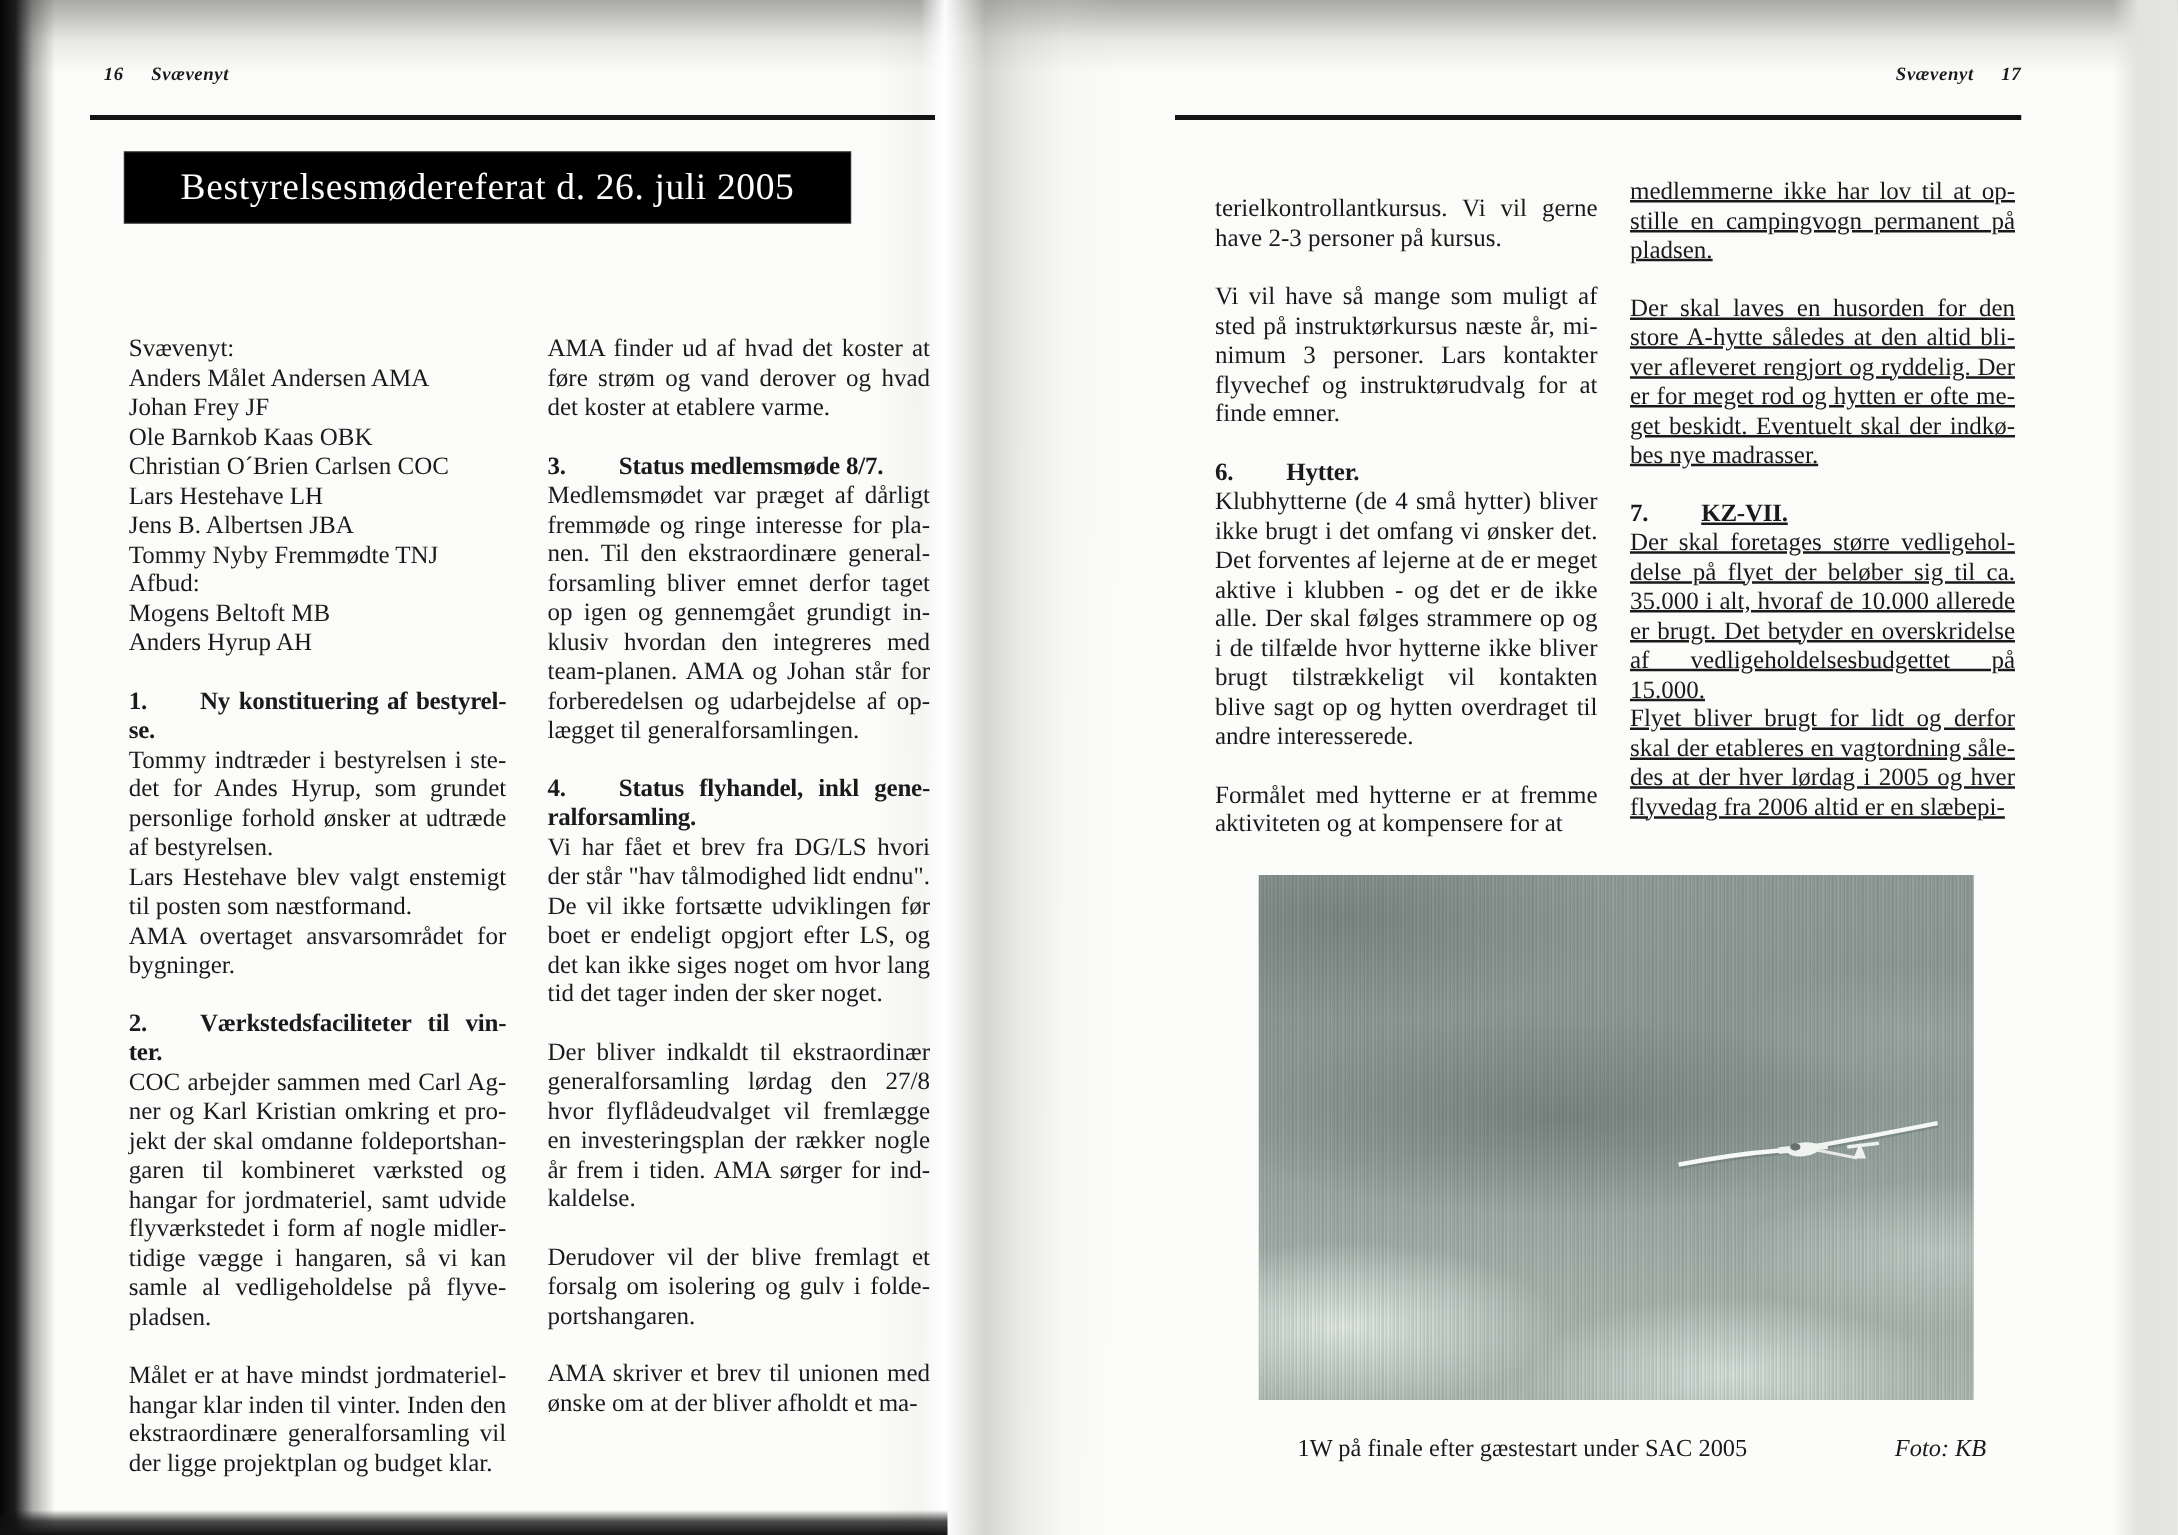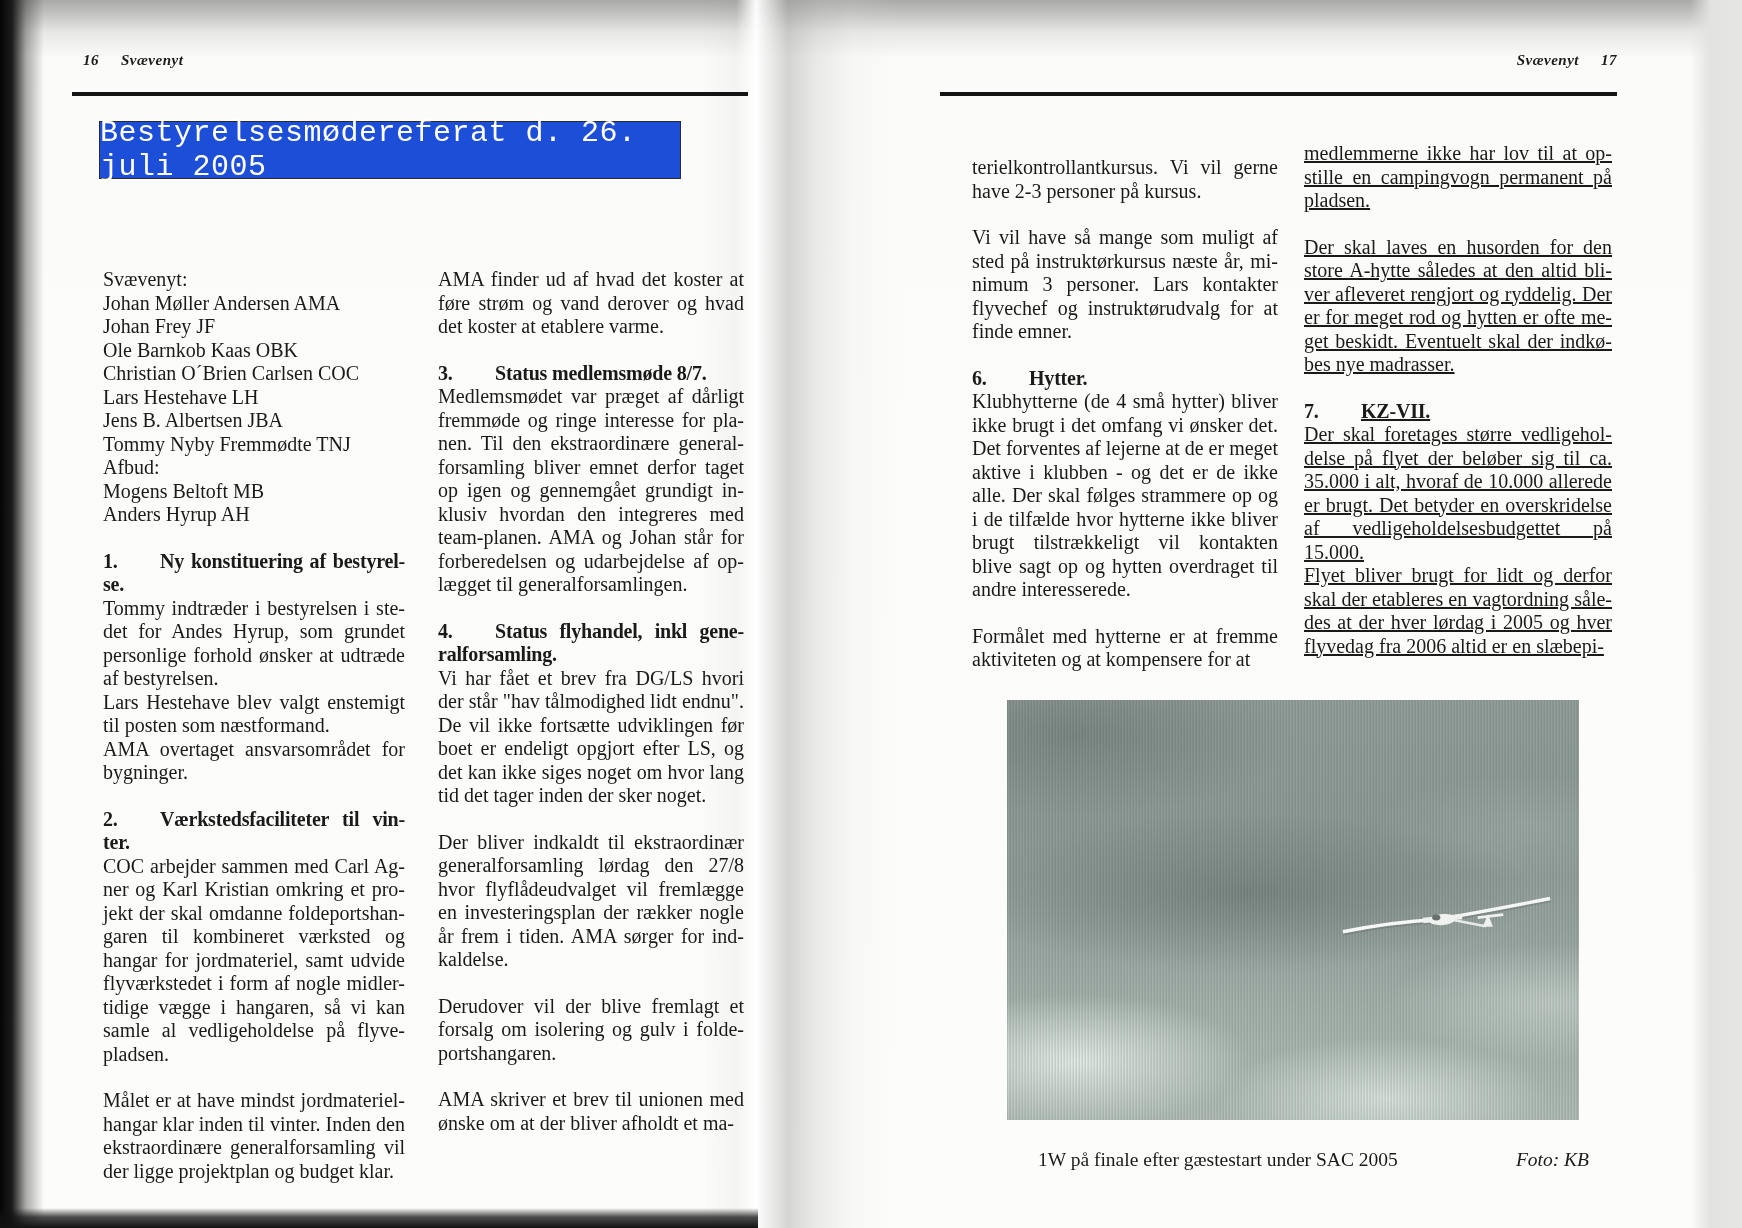--- a/index.html
+++ b/index.html
@@ -41,25 +41,24 @@
   }
   .hdr-left{left:83px;}
   .hdr-right{left:940px;width:677px;text-align:right;}
   .hdr .gap{display:inline-block;width:22px;}
   .rule{position:absolute;top:92px;height:4px;background:#141414;}
   .rule-left{left:72px;width:676px;}
   .rule-right{left:940px;width:677px;}
   
   .banner{
     position:absolute;left:100px;top:122px;width:580px;height:56px;
-    background:#1d4ed8;color:#ffffff;
+    background:#000000;color:#ffffff;
     display:flex;align-items:center;justify-content:center;
     font-size:30px;letter-spacing:0.5px;
     box-shadow:0 0 0 1px #2a2a2a;
-    font-family:Liberation Mono, monospace;
   }
   
   .col{position:absolute;font-size:20px;line-height:23.5px;margin-top:18px;}
   .colA{left:103px;top:250px;width:302px;}
   .colB{left:438px;top:250px;width:306px;}
   .colC{left:972px;top:138px;width:306px;}
   .colD{left:1304px;top:124px;width:308px;text-decoration:underline;}
   .plist{margin:0 0 23px 0;text-align:left;}
   .plist div{white-space:nowrap;}
   .para{margin:0 0 23px 0;text-align:justify;}
@@ -108,21 +107,21 @@
 </div>
 <div class="rule rule-left"></div>
 
 <div class="banner">
   <span>Bestyrelsesmødereferat d. 26. juli 2005</span>
 </div>
 
 <div class="col colA">
   <div class="plist">
     <div>Svævenyt:</div>
-    <div>Johan Møller Andersen AMA</div>
+    <div>Anders Målet Andersen AMA</div>
     <div>Johan Frey JF</div>
     <div>Ole Barnkob Kaas OBK</div>
     <div>Christian O´Brien Carlsen COC</div>
     <div>Lars Hestehave LH</div>
     <div>Jens B. Albertsen JBA</div>
     <div>Tommy Nyby Fremmødte TNJ</div>
     <div>Afbud:</div>
     <div>Mogens Beltoft MB</div>
     <div>Anders Hyrup AH</div>
   </div>

